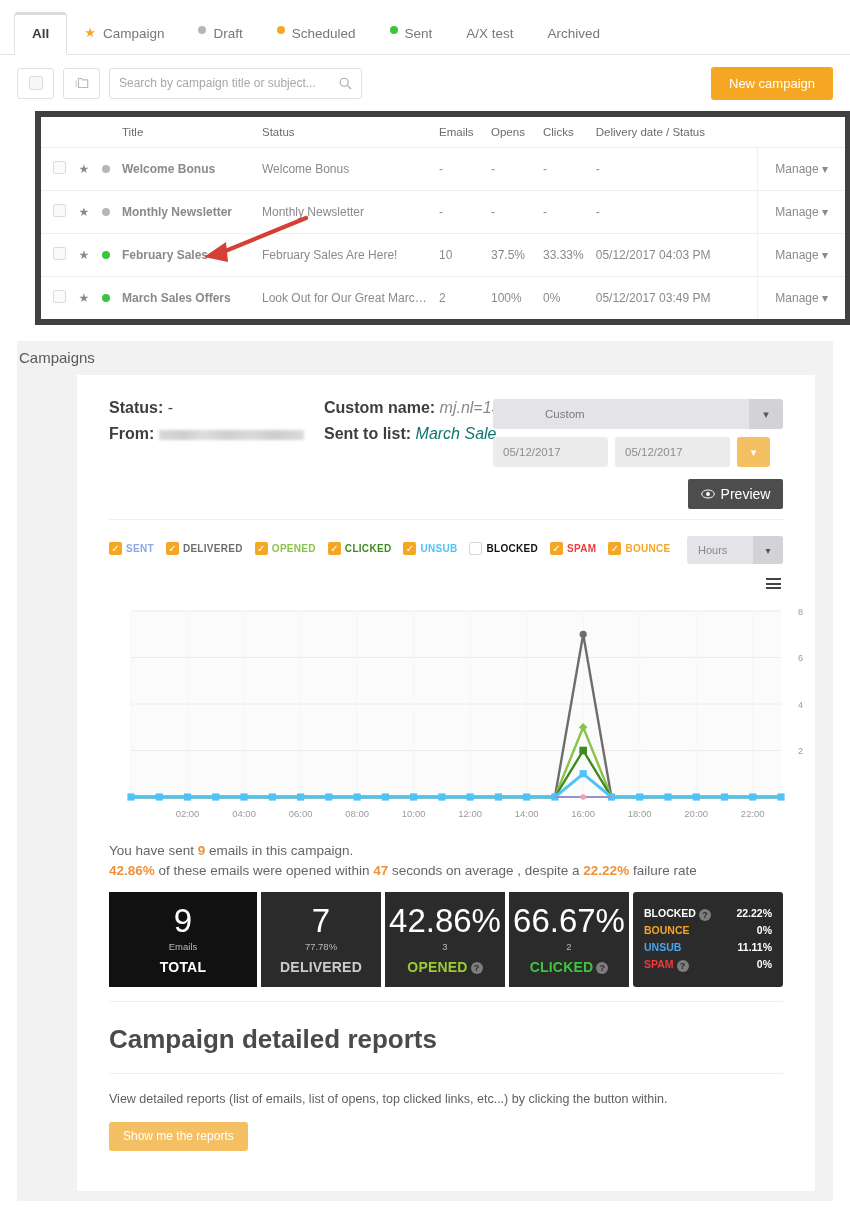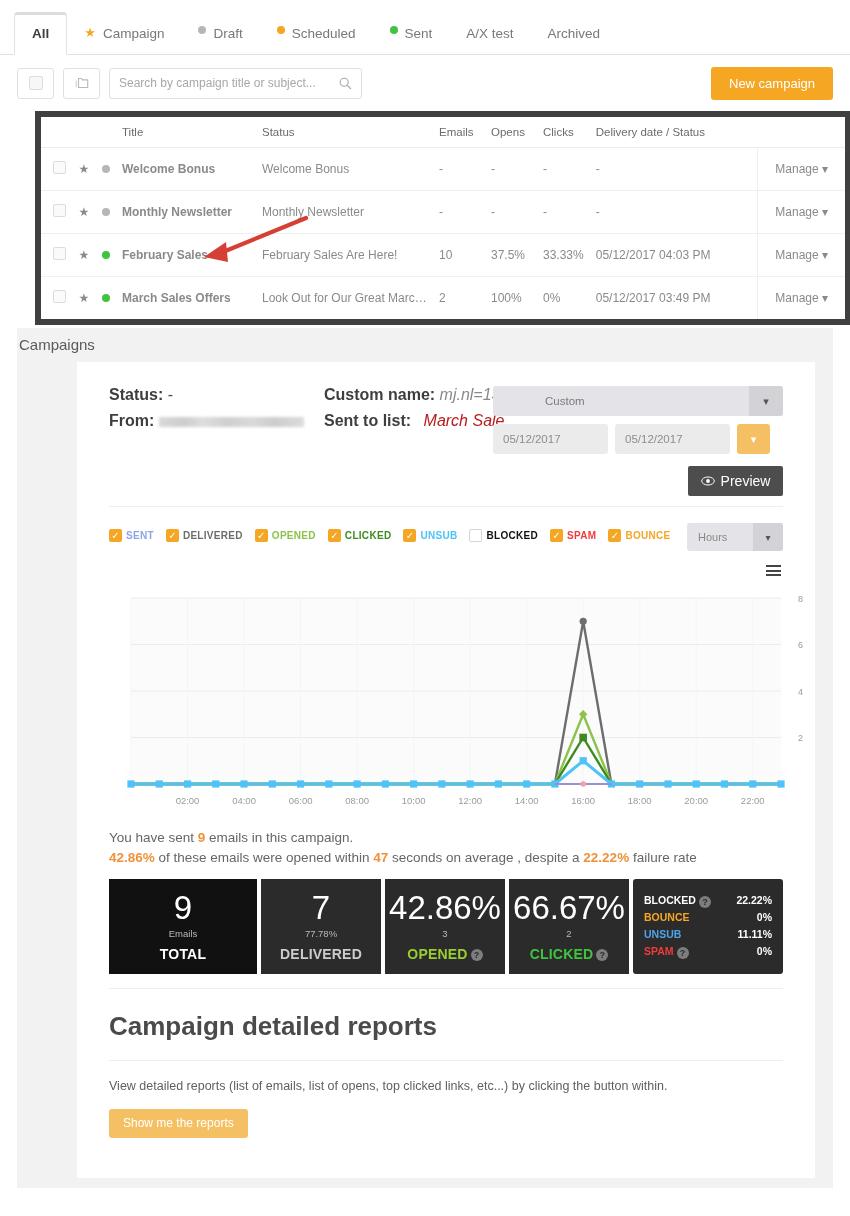--- a/index.html
+++ b/index.html
@@ -125,40 +125,40 @@
   .sub-ell { display:inline-block; max-width:165px; overflow:hidden; text-overflow:ellipsis; vertical-align:bottom; }
 
   
   .arrow-anno {
     position: absolute; left: 192px; top: 214px;
     width: 120px; height: 52px; pointer-events: none;
   }
 
   
   .report-wrap {
-    position: absolute; left: 17px; top: 328px;
+    position: absolute; left: 17px; top: 341px;
     width: 816px; height: 860px;
     background: #f2f2f2;
   }
   .report-title {
     font-size: 15px; color: #5a5a5a;
     padding: 8px 0 9px 2px;
   }
   .report-card {
     background: #fff;
     margin: 0 18px 0 60px;
     padding: 20px 32px 0 32px;
     min-height: 816px;
   }
 
   .meta-row { display: flex; position: relative; height: 110px; }
   .meta-col { width: 215px; font-size: 16px; line-height: 26px; }
   .meta-col b { color: #3e3e3e; }
   .italic-val { font-style: italic; color: #8a8a8a; }
-  .italic-orange { font-style: italic; color: #b91c1c; margin-left: 8px; }
+  .italic-orange { font-style: italic; color: #0f766e; }
   .redacted {
     display: inline-block; width: 145px; height: 10px;
     background: linear-gradient(90deg,#d8d8d8 0%,#cdcdcd 18%,#dedede 30%,#cfcfcf 47%,#d9d9d9 64%,#cccccc 80%,#dcdcdc 100%);
     filter: blur(1.6px); vertical-align: middle;
   }
 
   .ctrl-col { position: absolute; right: 0; top: 4px; width: 290px; }
   .sel-custom {
     height: 30px; background: #e4e4e8; border-radius: 3px;
     display: flex; align-items: center;

